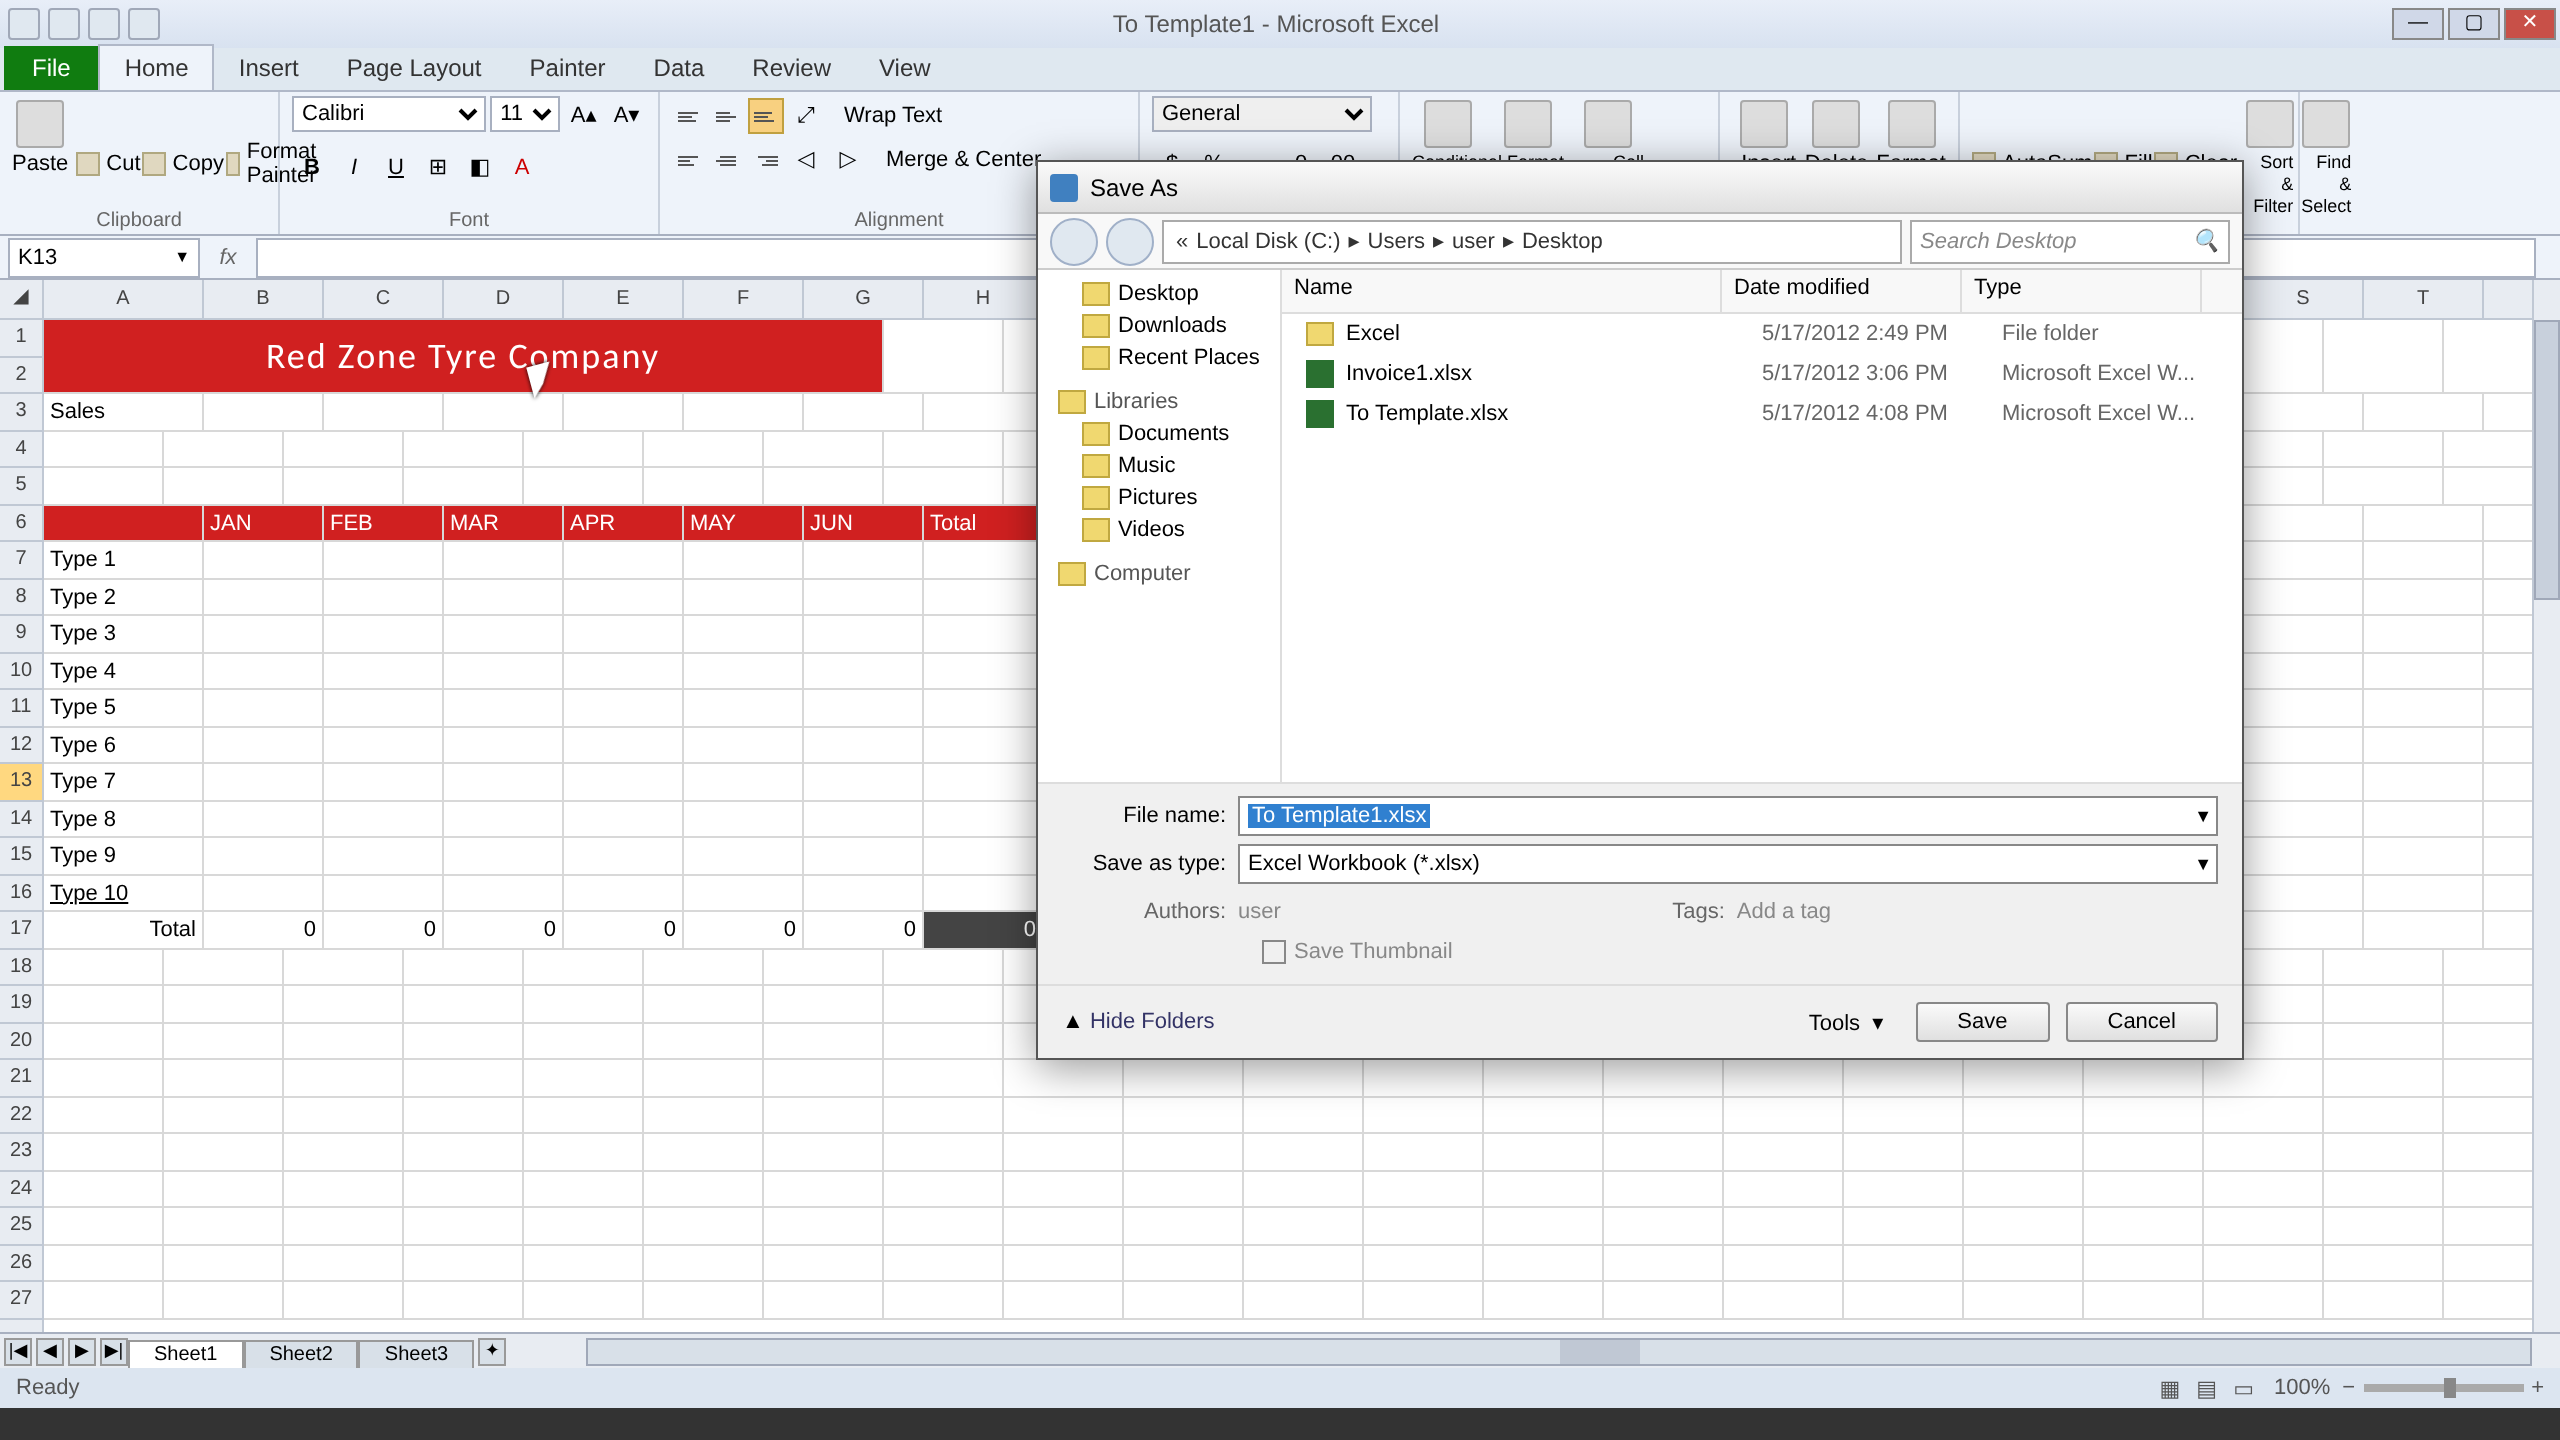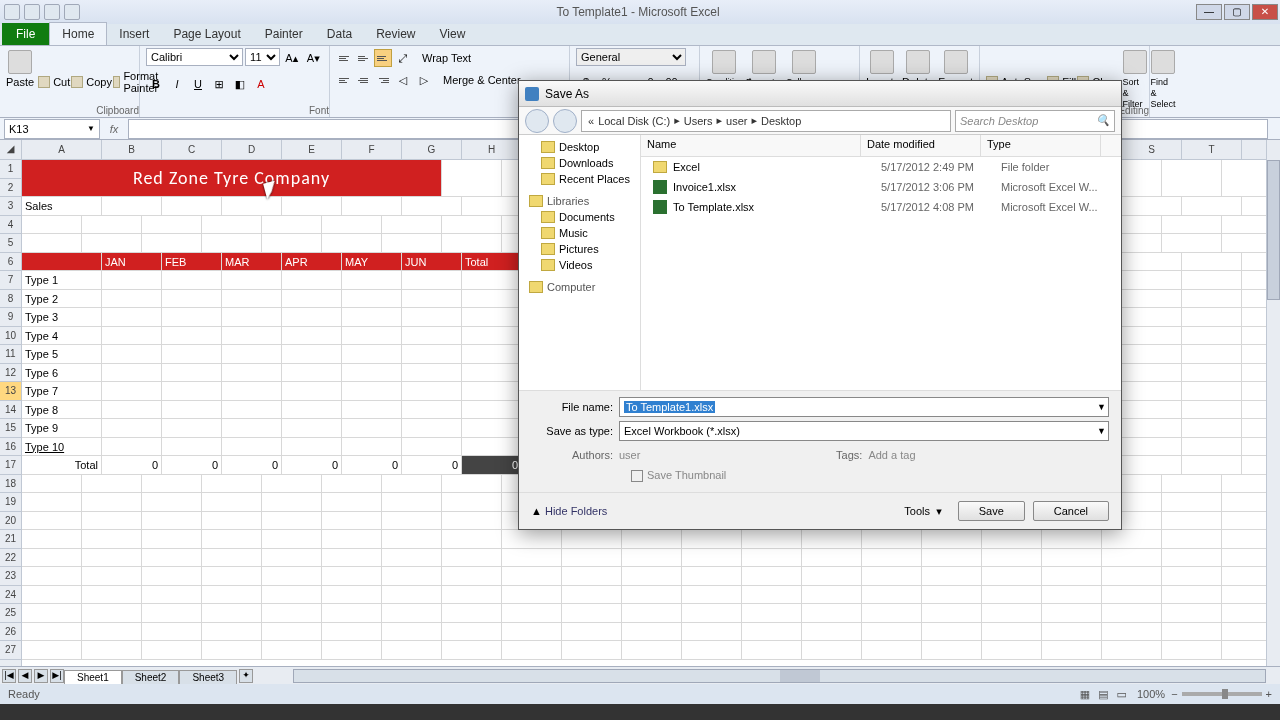--- a/index.html
+++ b/index.html
@@ -16,23 +16,23 @@
 
 
 .ribbon-tabs { height: 22px; background: #dfe8f0; display: flex; align-items: flex-end; border-bottom: 1px solid #b0b8c8; }
 .file-tab { background: #107c10; color: white; padding: 4px 14px; font-size: 12px; margin-left: 2px; }
 .ribbon-tab { padding: 4px 12px; font-size: 12px; color: #333; cursor: pointer; }
 .ribbon-tab.active { background: #eef3fa; border: 1px solid #b0b8c8; border-bottom: none; }
 
 
 .ribbon { height: 72px; background: #eef3fa; display: flex; border-bottom: 1px solid #a8b0c0; }
 .ribbon-group { border-right: 1px solid #c8d0dc; padding: 2px 6px; display: flex; flex-direction: column; position: relative; }
-.ribbon-group-label { position: absolute; bottom: 0; left: 0; right: 0; text-align: right; font-size: 10px; color: #666; padding: 1px 0; margin-top: 32px; }
+.ribbon-group-label { position: absolute; bottom: 0; left: 0; right: 0; text-align: center; font-size: 10px; color: #666; padding: 1px 0; margin-top: 32px; }
 .rg-content { display: flex; gap: 4px; flex: 1; }
-.rg-big { width: 36px; text-align: left; font-size: 10px; }
+.rg-big { width: 36px; text-align: right; font-size: 10px; }
 .rg-big .icon { width: 24px; height: 24px; background: #ddd; margin: 2px auto; border: 1px solid #aaa; border-radius: 2px; }
 .rg-stack { display: flex; gap: 1px; font-size: 10px; }
 .rg-stack span { display: flex; align-items: center; gap: 3px; }
 .rg-stack .mini { width: 12px; height: 12px; background: #e0d8c0; border: 1px solid #b0a880; }
 .font-select { display: flex; gap: 2px; }
 .font-select select, .font-select input { font-size: 11px; height: 18px; border: 1px solid #a8b0c0; background: white; }
 .fmt-btns { display: flex; gap: 1px; margin-top: 2px; }
 .fmt-btn { width: 20px; height: 20px; border: 1px solid transparent; text-align: center; line-height: 18px; font-size: 11px; }
 .align-btn { width: 18px; height: 18px; border: 1px solid transparent; display: inline-flex; flex-direction: column; justify-content: center; gap: 1px; padding: 2px; }
 .align-btn span { height: 1px; background: #555; }

